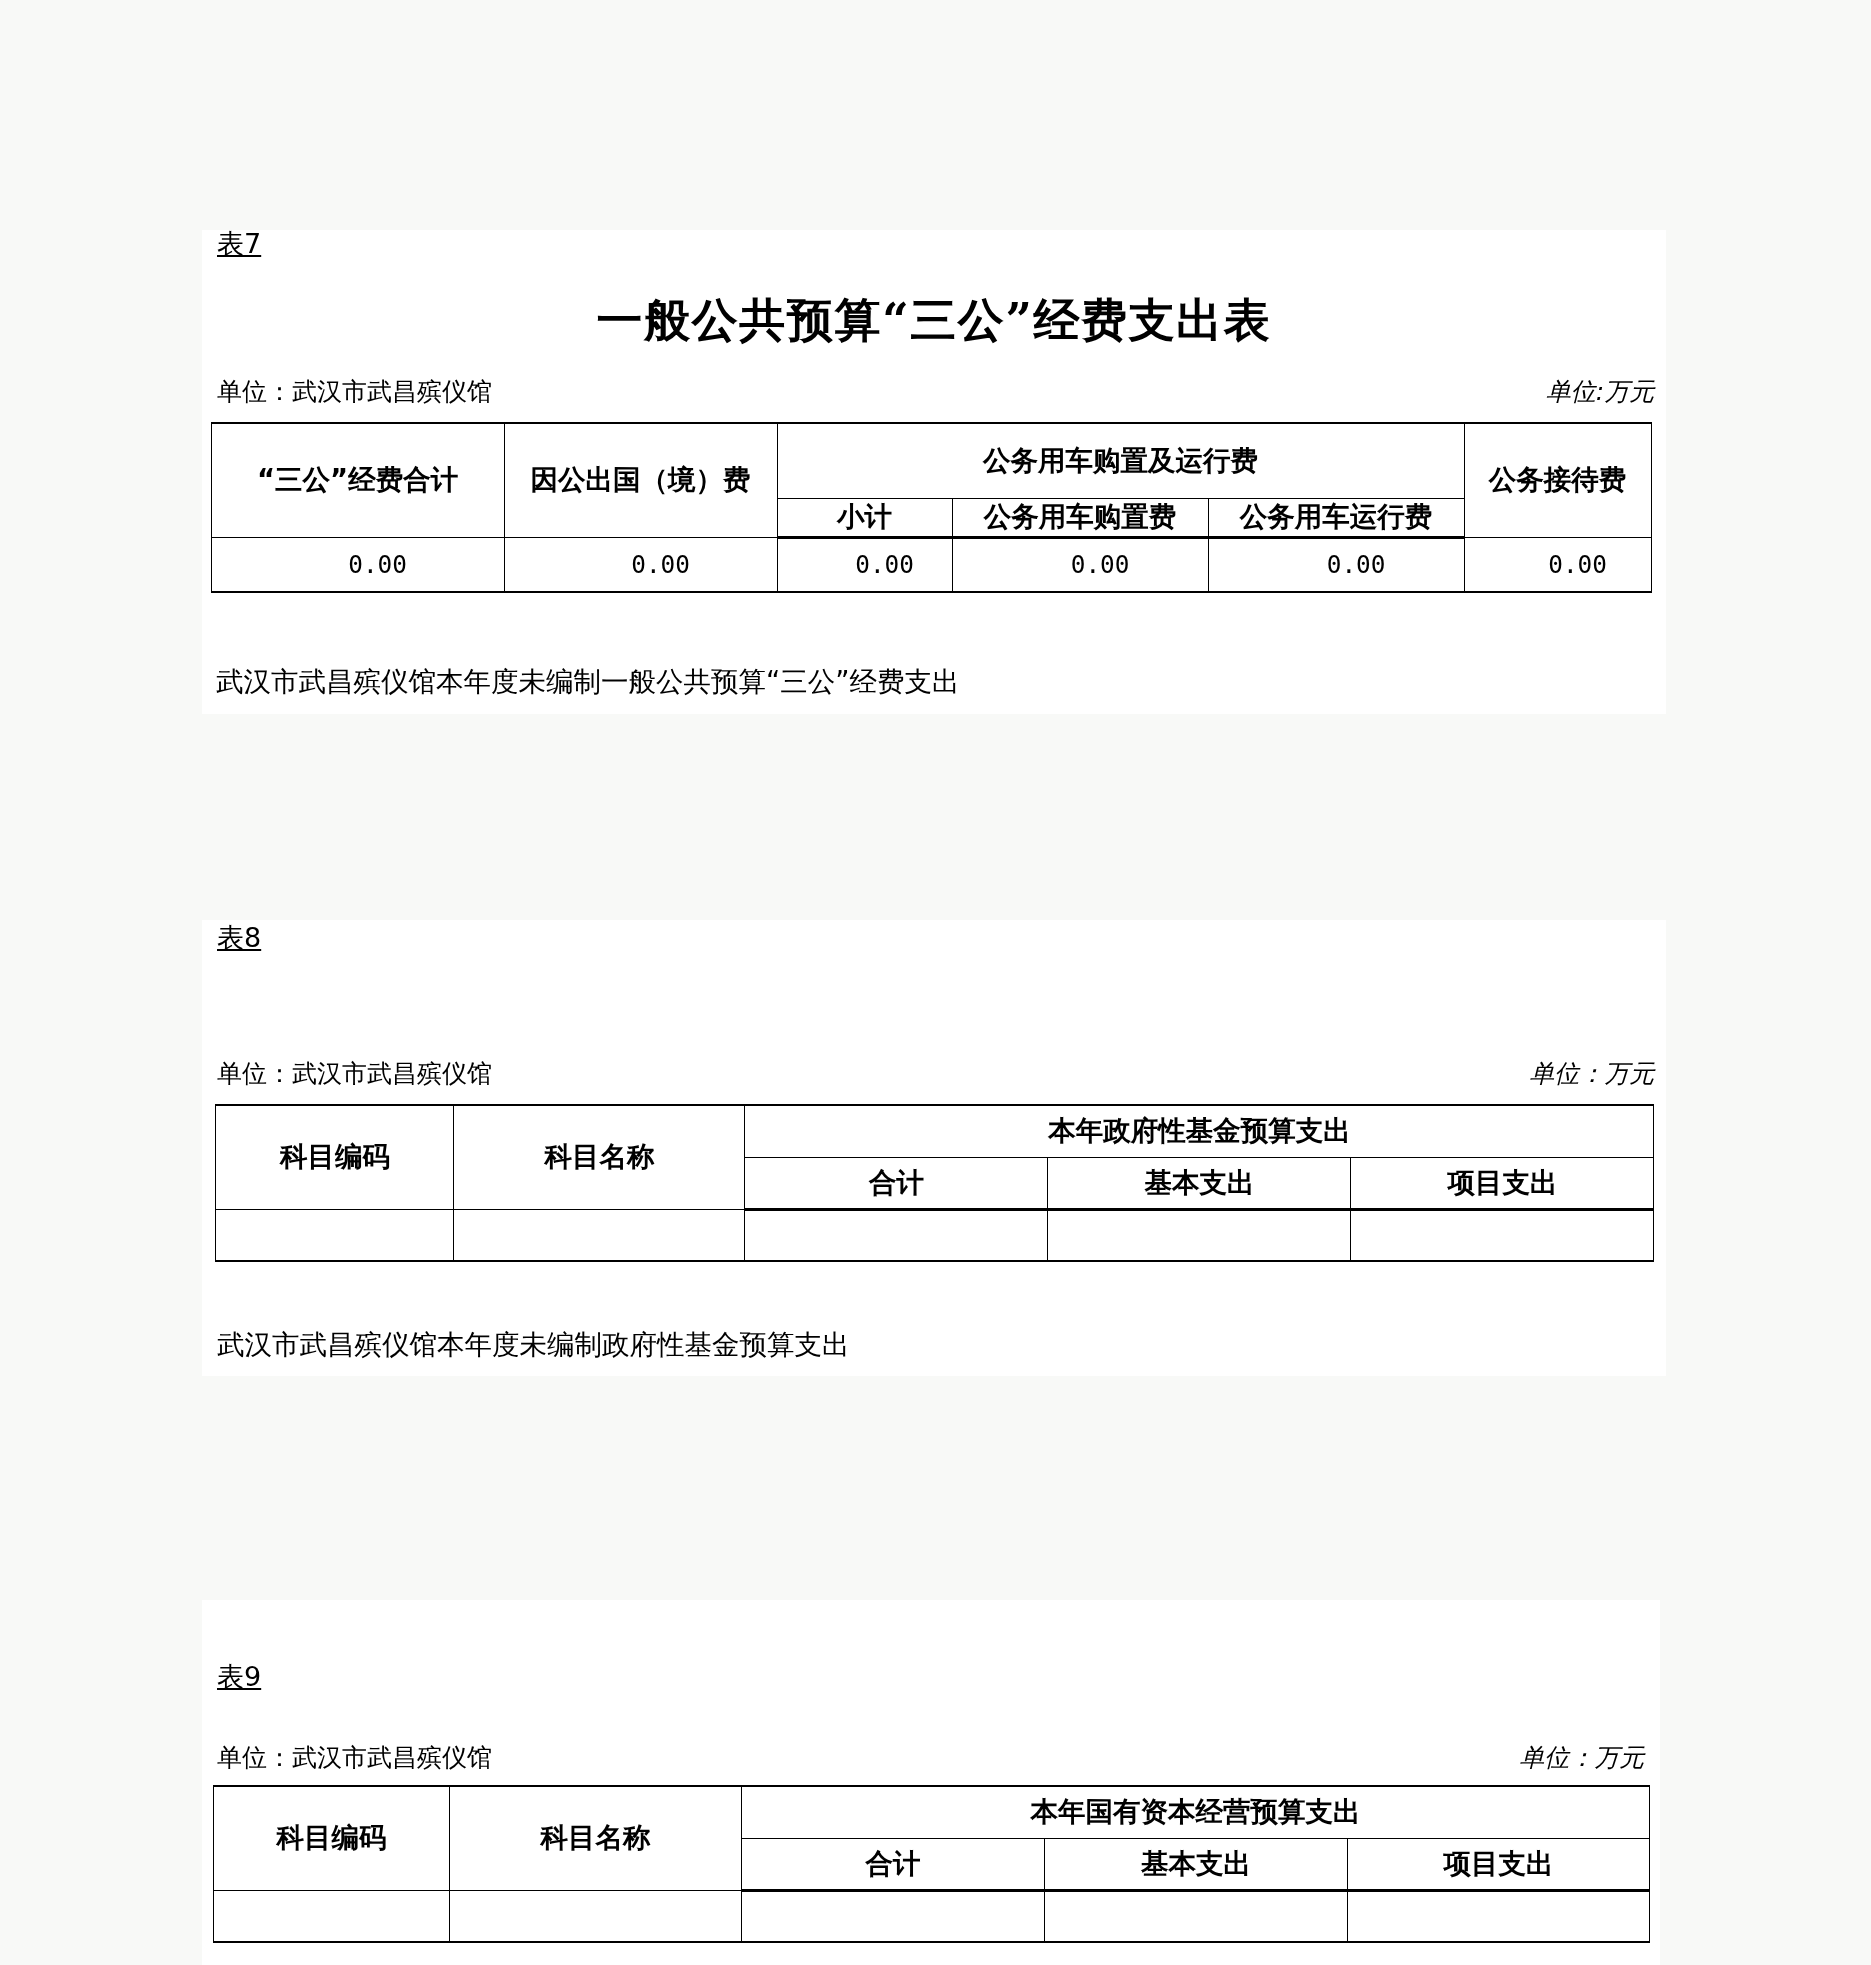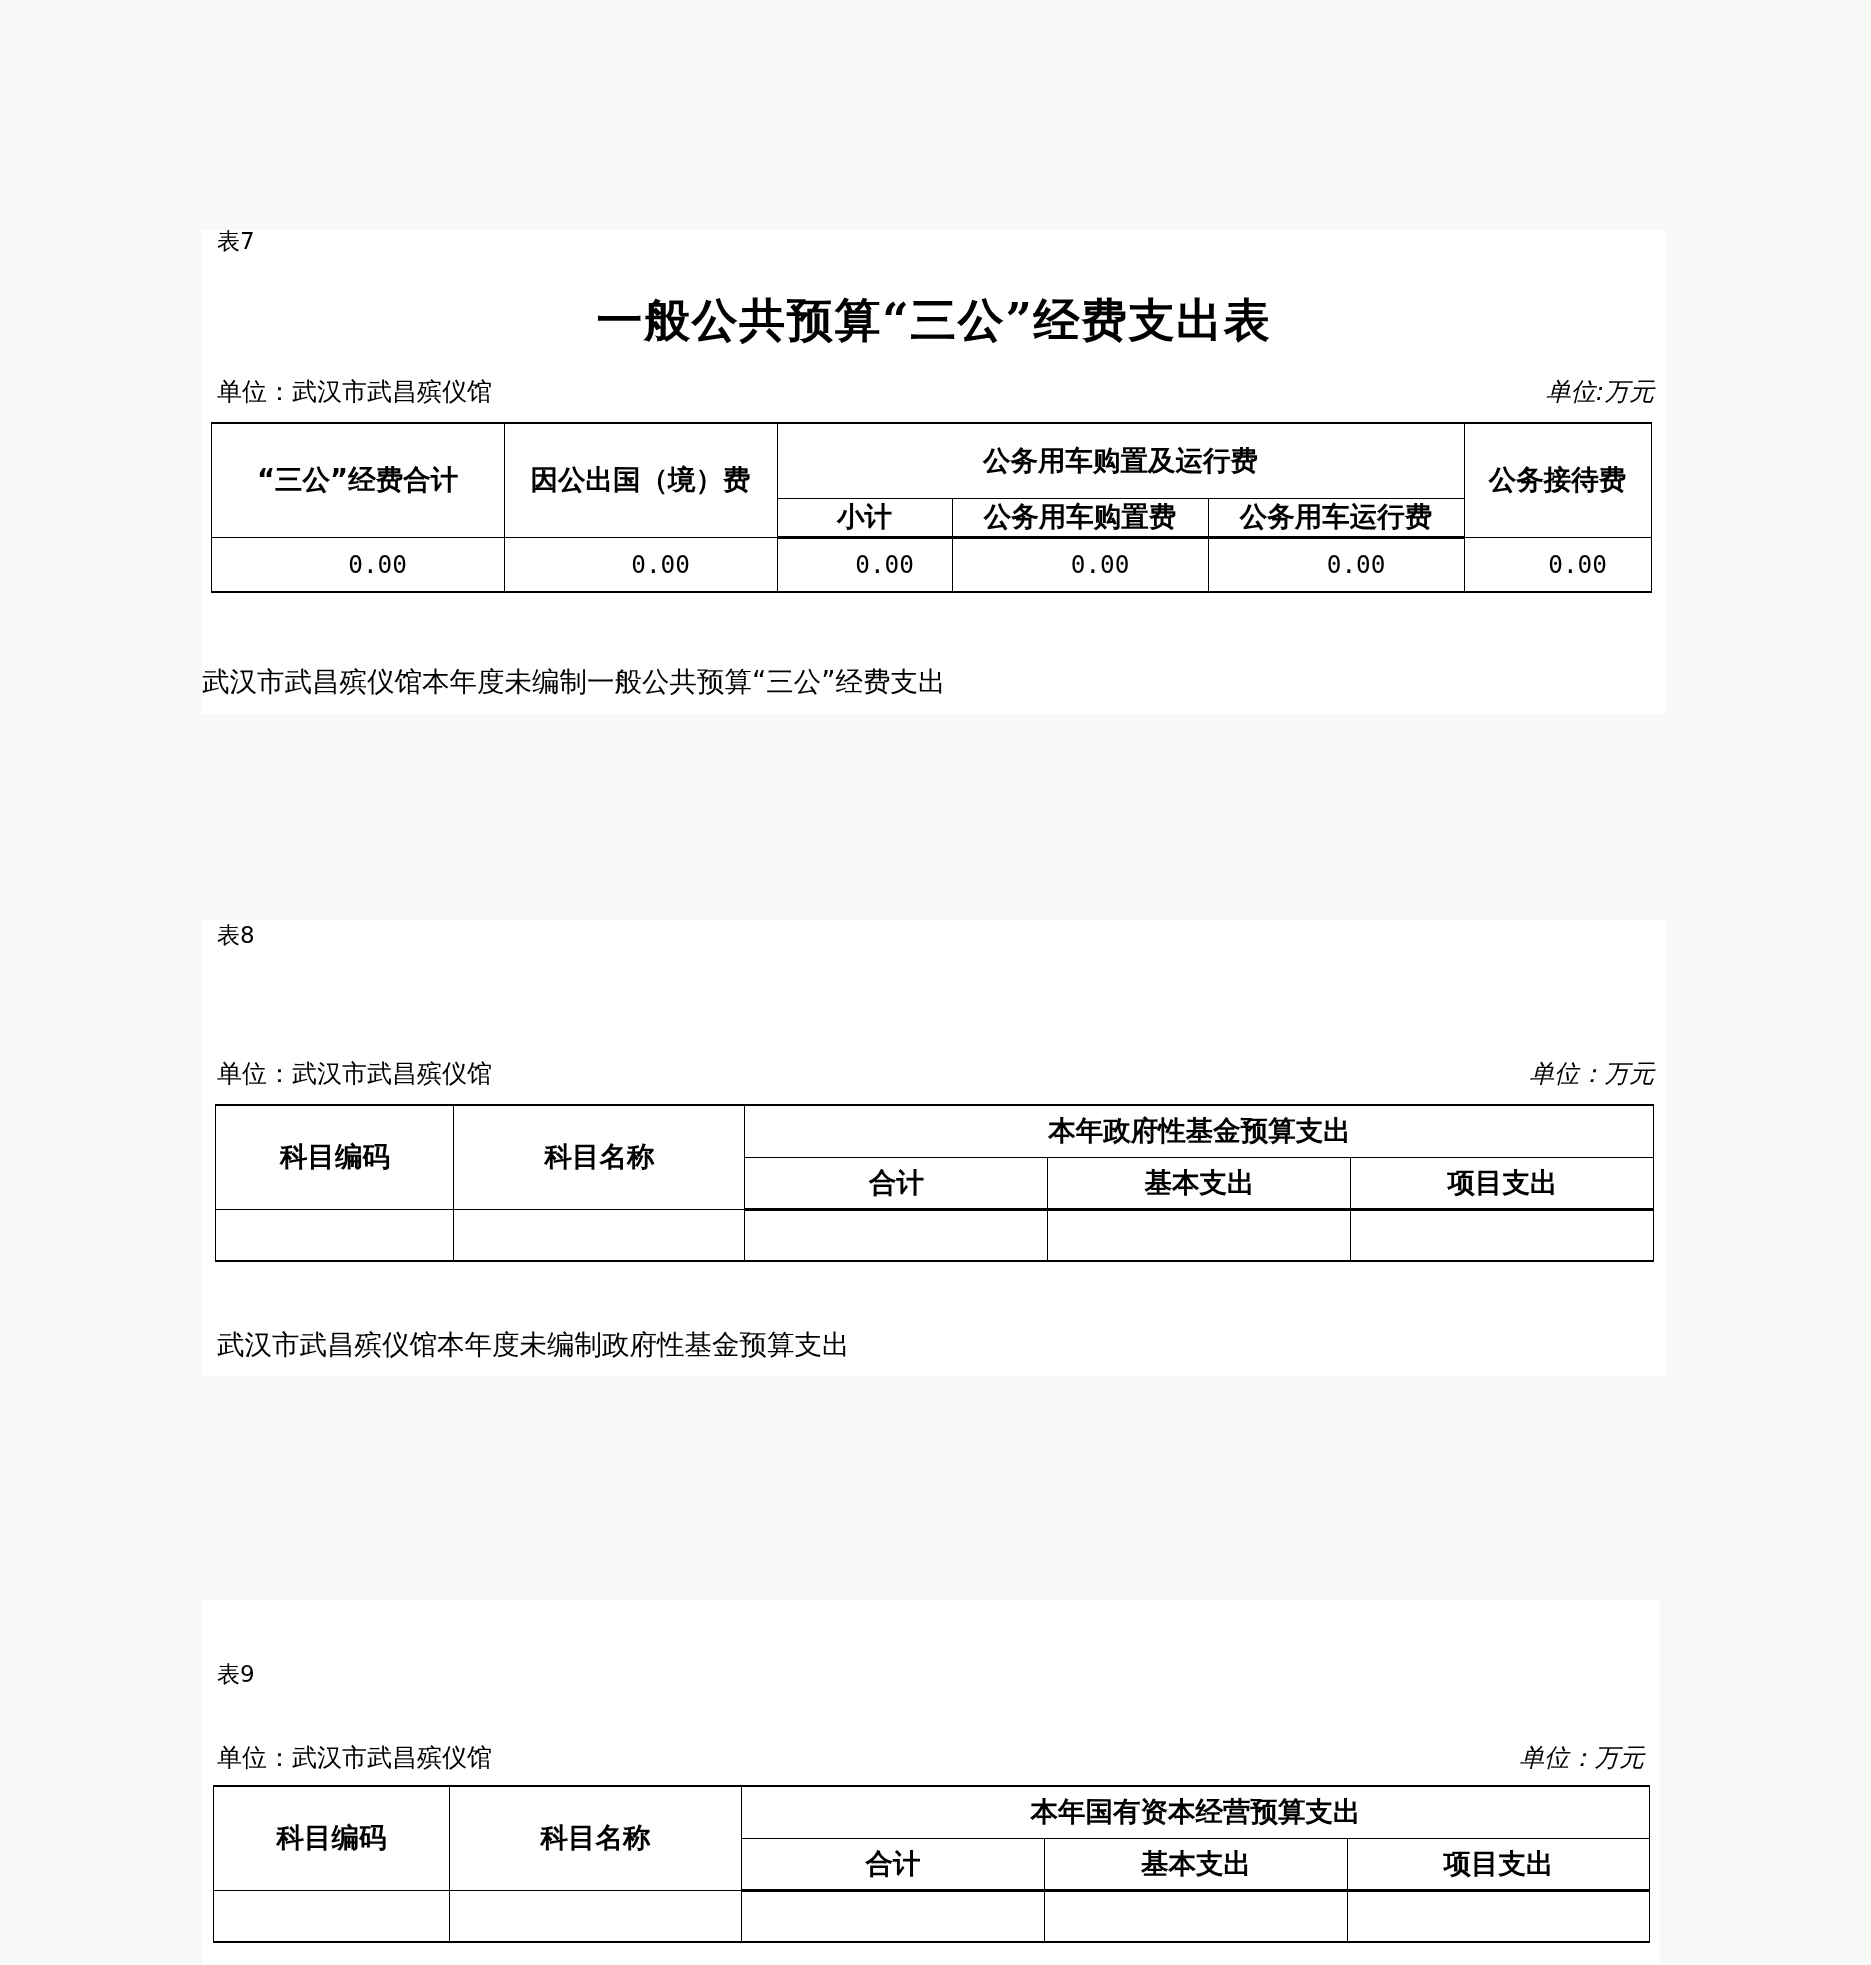--- a/index.html
+++ b/index.html
@@ -3,21 +3,21 @@
 <meta charset="utf-8">
 <style>
   html, body { margin:0; padding:0; }
   body {
     width:1872px; height:2647px; position:relative; overflow:hidden;
     background:#f8f9f7;
     font-family:"DejaVu Sans","Liberation Sans",sans-serif;
     color:#000;
   }
   .panel { position:absolute; background:#ffffff; }
-  .label { position:absolute; font-size:23px; line-height:1; }
+  .label { position:absolute; font-size:27px; line-height:1;text-decoration:underline; }
   .title { position:absolute; left:0; right:0; text-align:center; font-family:"DejaVu Serif","Liberation Serif",serif; font-weight:bold; font-size:46px; line-height:1; letter-spacing:1.6px; }
   .unit-left { position:absolute; font-size:25px; line-height:1; }
   .unit-right { position:absolute; font-size:25px; line-height:1; text-align:right;font-style:italic; }
   .note { position:absolute; font-size:27.5px; line-height:1; }
   table.grid { position:absolute; border-collapse:collapse; table-layout:fixed; }
   table.grid td { border:1.6px solid #000; text-align:center; vertical-align:middle; padding:0; font-size:27.5px; }
   table.grid td.h { font-weight:bold; }
   table.grid tr.head-bottom td { border-bottom-width:3.5px; }
   table.grid tr.outer-top td { border-top-width:2.8px; }
   table.grid tr.last td { border-bottom-width:2.8px; }
@@ -57,21 +57,21 @@
       <td class="num">0.00</td>
       <td class="num">0.00</td>
       <td class="num">0.00</td>
       <td class="num">0.00</td>
       <td class="num">0.00</td>
       <td class="num">0.00</td>
     </tr>
   </tbody>
     </table>
 
-  <div class="note" style="left:0; top:438px;">武汉市武昌殡仪馆本年度未编制一般公共预算“三公”经费支出</div>
+  <div class="note" style="left:14px; top:438px;">武汉市武昌殡仪馆本年度未编制一般公共预算“三公”经费支出</div>
 </div>
 
 <div class="panel" style="left:202px; top:920px; width:1464px; height:456px;">
   <div class="label" style="left:15px; top:3.9px;">表8</div>
   <div class="unit-left" style="left:15px; top:141px;">单位：武汉市武昌殡仪馆</div>
   <div class="unit-right" style="right:11.8px; top:141px;">单位：万元</div>
 
   <table class="grid" style="left:13.4px; top:184px; width:1438px;">
     <colgroup>
       <col style="width:238px">

